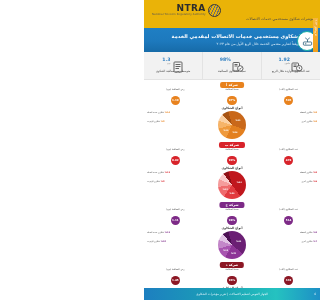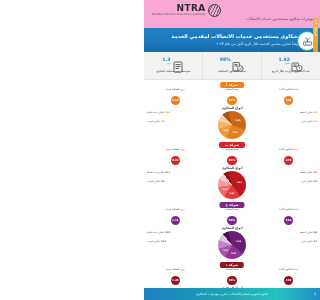--- a/index.html
+++ b/index.html
@@ -5,21 +5,21 @@
   html,body{margin:0;padding:0;}
   body{
     width:176px;height:300px;overflow:hidden;
     background:#ffffff;
     font-family:"DejaVu Sans","Liberation Sans",sans-serif;
     -webkit-font-smoothing:antialiased;
   }
   .page{position:relative;width:176px;height:300px;overflow:hidden;background:#fff;}
 
   
-  .header{position:relative;height:28px;background:#f9a8d4;}
+  .header{position:relative;height:28px;background:#eab308;}
   .logo-wrap{position:absolute;left:8px;top:4px;display:flex;align-items:center;gap:2px;}
   .logo-mark{width:13px;height:13px;border-radius:50%;border:1.4px solid #3a3a3a;
     background:
       repeating-linear-gradient(115deg,#6f6f6f 0 1px,transparent 1px 2.6px);
     box-sizing:border-box;}
   .logo-text{display:flex;flex-direction:column;line-height:1;}
   .logo-name{font-size:9px;font-weight:bold;letter-spacing:.4px;color:#2d2d2d;}
   .logo-sub{font-size:2.6px;color:#555;letter-spacing:.1px;margin-top:1px;}
   .hdr-ar{position:absolute;right:6px;top:17px;font-size:3.6px;color:#4b4b4b;}
 

